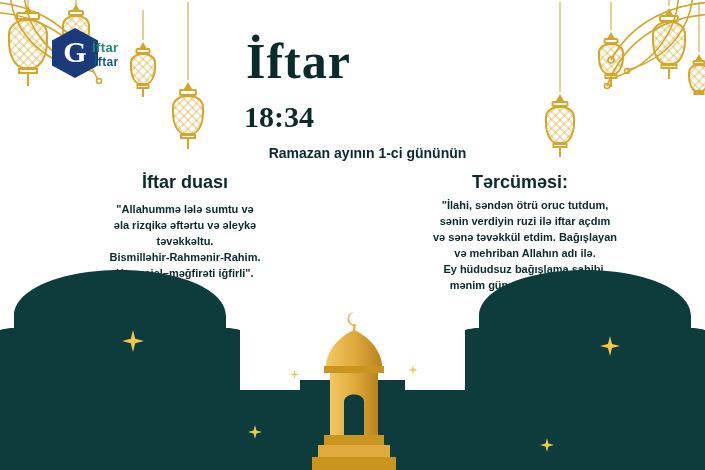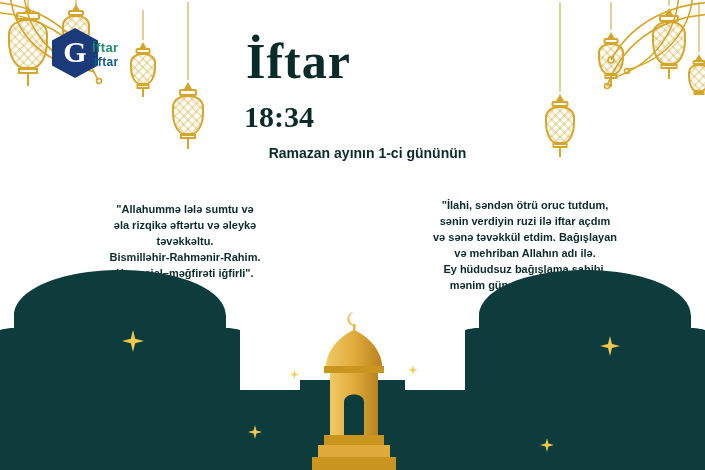--- a/index.html
+++ b/index.html
@@ -303,26 +303,28 @@
       <span class="g-letter">G</span>
     </div>
     <div class="brand-top">İftar</div>
     <div class="brand-bot">İftar</div>
   </div>
 
   <div id="title-iftar">İftar</div>
   <div id="time">18:34</div>
   <div id="subtitle">Ramazan ayının 1-ci gününün</div>
 
+  <div class="col-head" id="dua-head">İftar duası</div>
   <div class="col-body" id="dua-body">"Allahummə lələ sumtu və
 əla rizqikə əftərtu və əleykə
 təvəkkəltu.
 Bismilləhir-Rahmənir-Rahim.
 Ya vasiəl–məğfirəti iğfirli".</div>
 
+  <div class="col-head" id="tr-head">Tərcüməsi:</div>
   <div class="col-body" id="tr-body">"İlahi, səndən ötrü oruc tutdum,
 sənin verdiyin ruzi ilə iftar açdım
 və sənə təvəkkül etdim. Bağışlayan
 və mehriban Allahın adı ilə.
 Ey hüdudsuz bağışlama sahibi,
 mənim günahlarımı bağışla!"</div>
 
   <svg id="bottom-art" viewBox="0 0 705 200" preserveAspectRatio="none">
 
     <path fill="#0e3b3b" d="M0,200 L0,60 C0,60 6,58 14,58 L14,46 C14,20 60,0 120,0 C180,0 226,20 226,46 L226,58 C234,58 240,60 240,60 L240,200 Z"></path>

